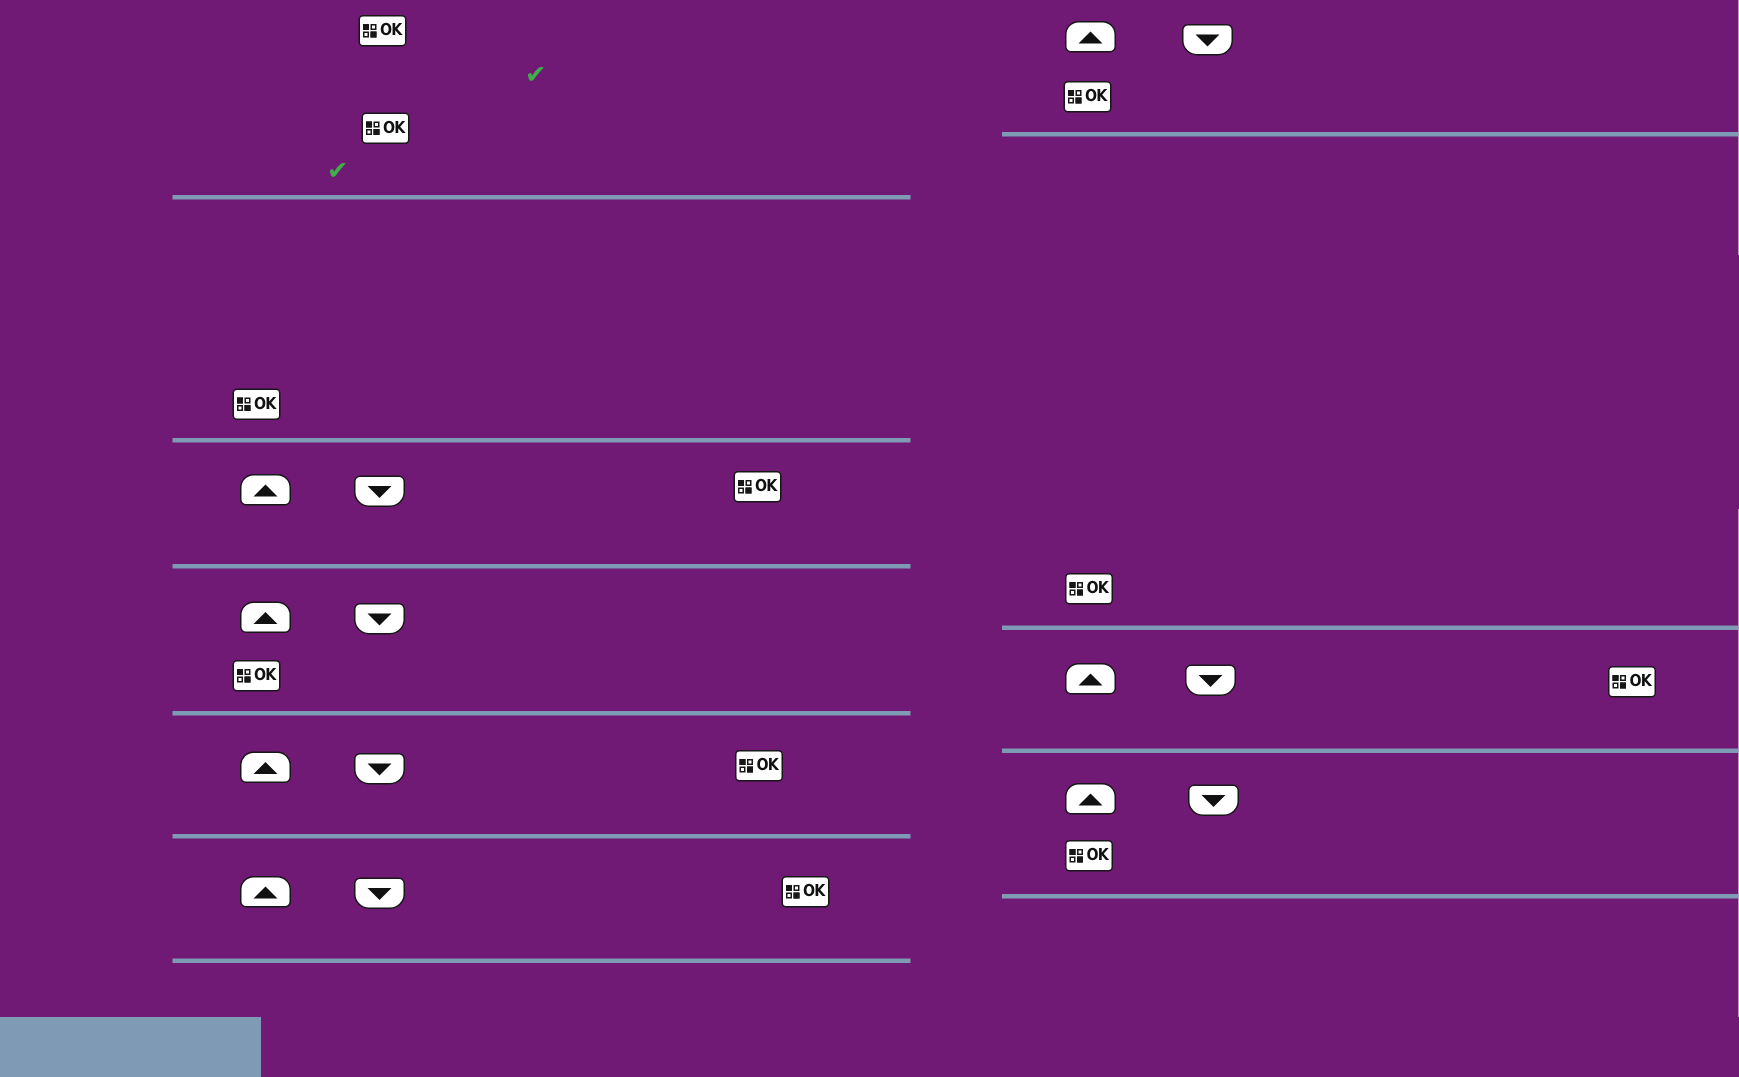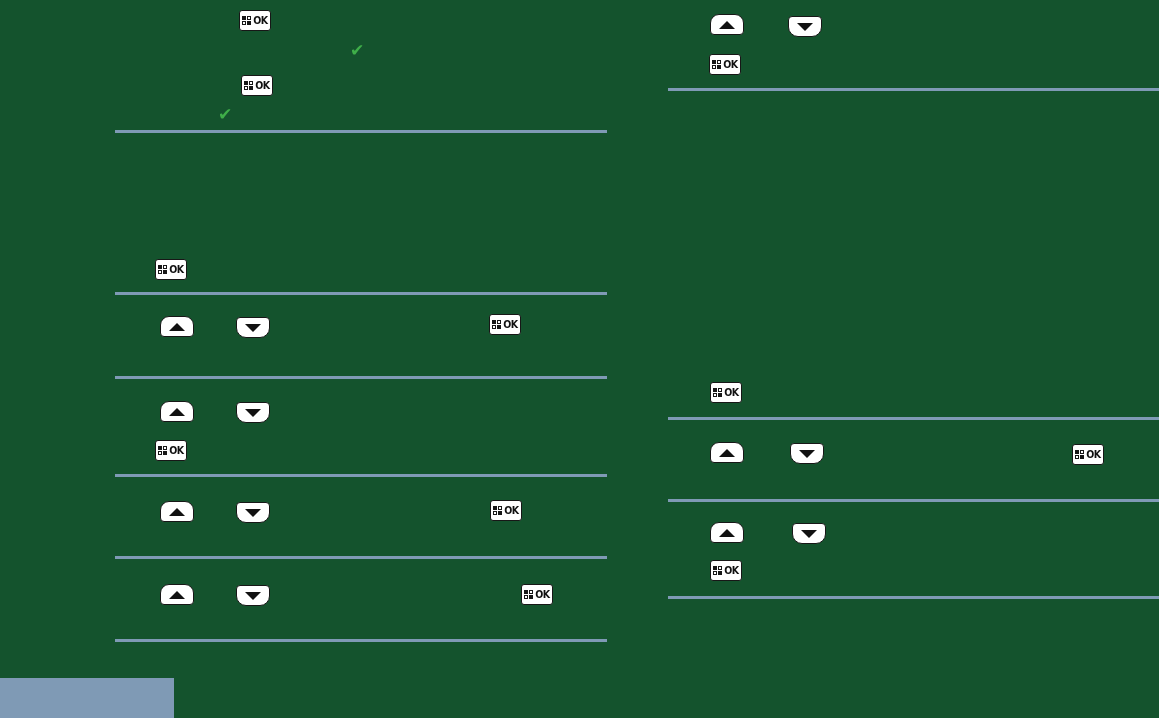--- a/index.html
+++ b/index.html
@@ -77,21 +77,21 @@
     height: 3px;
   }
 
   .footer-block {
     position: absolute;
   }
 </style>
 </head>
 <body>
 
-<div id="page" style="width: 1159px; height: 718px; background: #14532d;">
+<div id="page" style="width: 1159px; height: 718px; background: #701a75;">
     <div class="key ok-key" style="border-color: rgb(23, 23, 23); background: rgb(255, 255, 255); left: 239px; top: 10px;">
       <span class="menu-glyph">
         <i class="f"></i>
         <i></i>
         <i></i>
         <i class="f"></i>
       </span>
       <span class="ok-label" style="color: rgb(17, 17, 17);">OK</span>
     </div>
     <span class="check-glyph" style="color: rgb(63, 174, 73); left: 350px; top: 42px;">✔</span>

